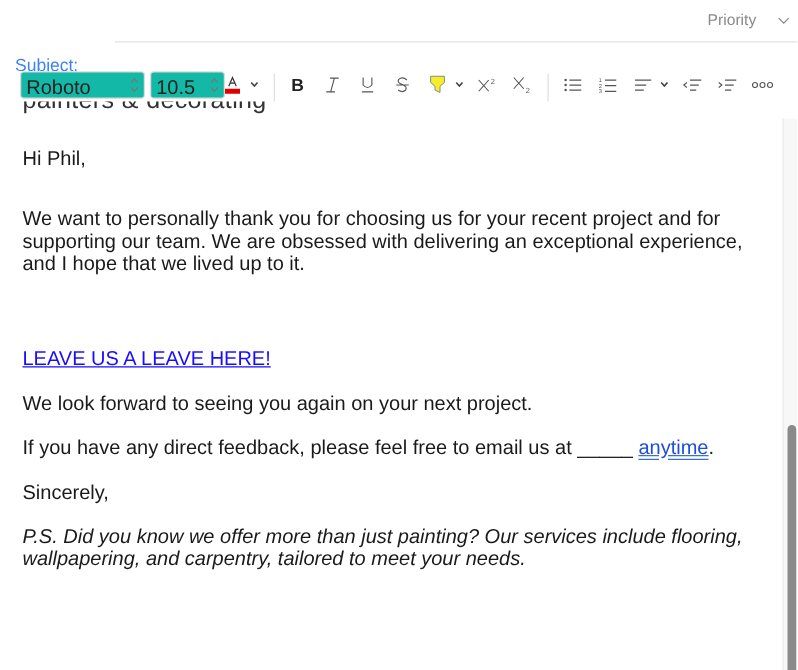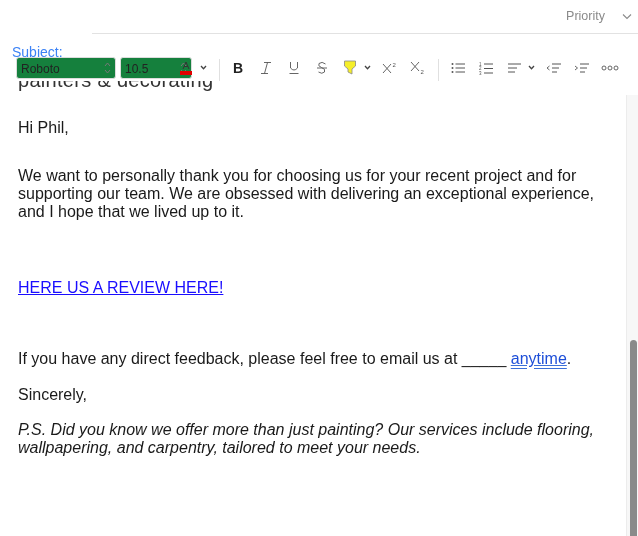--- a/index.html
+++ b/index.html
@@ -9,24 +9,24 @@
   
   .subject-row { position: absolute; left: 0; top: 0; width: 638px; height: 34px; }
   .subject-label { position: absolute; left: 12px; top: 8px; font-size: 14px; color: #3b82f6; margin-top: 36px; }
   .subject-input { position: absolute; left: 97px; top: 8px; font-size: 14px; color: #111; border: none; background: transparent; width: 460px; font-family: "Liberation Sans", sans-serif; outline: none; padding: 0; }
   .subject-line { position: absolute; left: 92px; right: 0; top: 33px; height: 1px; background: #e2e2e2; }
   .priority { position: absolute; right: 6px; top: 9px; font-size: 12.5px; color: #8a8a8a; display: flex; align-items: center; gap: 17px; cursor: pointer; }
   .priority svg { width: 10px; height: 7px; }
 
   
   .toolbar { position: absolute; left: 0; top: 57px; width: 638px; height: 24px; background: #fff; z-index: 2; }
-  .select { position: absolute; top: 0; height: 22px; border: 1px solid #dcdcdc; border-radius: 3px; background: #15803d; font-size: 12px; color: #222; padding: 4px 0 0 4px; }
+  .select { position: absolute; top: 0; height: 22px; border: 1px solid #dcdcdc; border-radius: 3px; background: #14b8a6; font-size: 16px; color: #222; padding: 4px 0 0 4px; }
   .select .stepper { position: absolute; right: 4px; top: 3px; width: 7px; height: 14px; }
   .font-select { left: 16px; width: 100px; }
-  .size-select { left: 120px; width: 72px; }
+  .size-select { left: 120px; width: 60px; }
   .tb-btn { position: absolute; top: 2px; height: 18px; display: flex; align-items: center; justify-content: center; cursor: pointer; }
   .tb-btn svg { display: block; }
   .sep { position: absolute; top: 2px; width: 1px; height: 22px; background: #e0e0e0; }
   .chev { position: absolute; top: 8px; width: 7px; height: 5px; }
 
   
   .body-area { position: absolute; left: 0; top: 81px; width: 626px; height: 455px; overflow: hidden; }
   .cut-line { position: absolute; left: 18px; top: 0px; height: 16px; overflow: hidden; font-size: 20px; color: #333; }
   .cut-line span { display: block; margin-top: -12px; letter-spacing: 0.3px; }
   .para { position: absolute; left: 18px; width: 600px; font-size: 16px; line-height: 18px; color: #1a1a1a; }
@@ -166,22 +166,23 @@
 </div>
 
 <div class="body-area">
   <div class="cut-line">
       <span>painters &amp; decorating</span>
     </div>
 
   <div class="para" style="top:38px;">Hi Phil,</div>
   <div class="para" style="top:86px;">We want to personally thank you for choosing us for your recent project and for supporting our team. We are obsessed with delivering an exceptional experience, and I hope that we lived up to it.</div>
   <div class="para" style="top:198px;">
-    <span class="link">HERE US A REVIEW HERE!</span>
+    <span class="link">LEAVE US A LEAVE HERE!</span>
   </div>
+  <div class="para" style="top:234px;">We look forward to seeing you again on your next project.</div>
   <div class="para" style="top:269px;">
     <span>If you have any direct feedback, please feel free to email us at </span><span>_____</span> <span class="spell">anytime</span><span>.</span>
   </div>
   <div class="para" style="top:305px;">Sincerely,</div>
   <div class="para" style="top:340px;font-style:italic;">P.S. Did you know we offer more than just painting? Our services include flooring, wallpapering, and carpentry, tailored to meet your needs.</div>
 </div>
 
 <div class="scroll-track"></div>
 <div class="scroll-thumb"></div>
 

